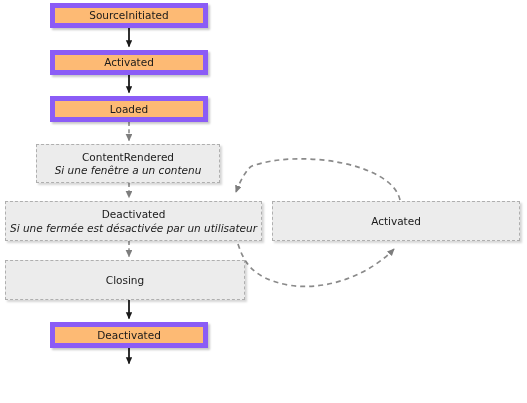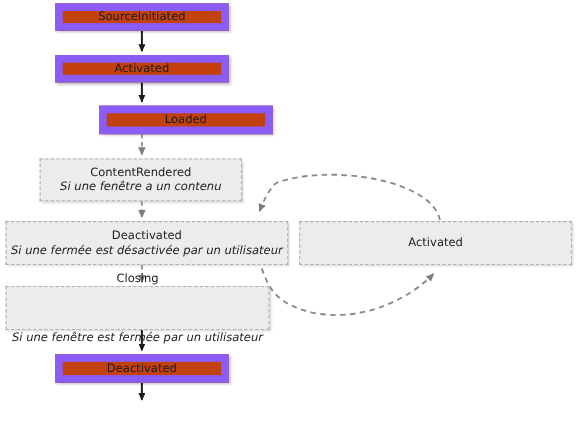--- a/index.html
+++ b/index.html
@@ -29,22 +29,22 @@
     position: absolute;
     box-sizing: border-box;
     display: flex;
     flex-direction: column;
     align-items: center;
     justify-content: center;
     text-align: center;
     line-height: 1.15;
   }
   .node-yellow {
-    background: #c2410c;
-    border: 7px solid #8b5cf6;
+    background: #fdba74;
+    border: 5px solid #8b5cf6;
     box-shadow: 2px 2px 2px rgba(0,0,0,0.22);
   }
   .node-gray {
     background: #ECECEC;
     border: 1px dashed #AFAFAF;
     box-shadow: 2px 2px 2px rgba(0,0,0,0.16);
   }
   .node-title {
     font-size: 10.5px;
     color: #1a1a1a;
@@ -93,41 +93,40 @@
   </svg>
 
   <div class="node node-yellow" style="left:50px; top:3px; width:158px; height:25px;">
     <span class="node-title">SourceInitiated</span>
   </div>
 
   <div class="node node-yellow" style="left:50px; top:50px; width:158px; height:25px;">
     <span class="node-title">Activated</span>
   </div>
 
-  <div class="node node-yellow" style="left:50px; top:96px; width:158px; height:26px;margin-left:40px;">
+  <div class="node node-yellow" style="left:50px; top:96px; width:158px; height:26px;">
     <span class="node-title">Loaded</span>
   </div>
 
   <div class="node node-gray" style="left:36px; top:144px; width:184px; height:39px;align-items:center;">
     <span class="node-title">ContentRendered</span>
     <span class="node-sub">Si une fenêtre a un contenu</span>
   </div>
 
   <div class="node node-gray" style="left:5px; top:201px; width:257px; height:40px;">
     <span class="node-title">Deactivated</span>
     <span class="node-sub">Si une fermée est désactivée par un utilisateur</span>
   </div>
 
   <div class="node node-gray" style="left:272px; top:201px; width:248px; height:40px;">
     <span class="node-title">Activated</span>
   </div>
 
   <div class="node node-gray" style="left:5px; top:260px; width:240px; height:40px;gap:40px;">
     <span class="node-title">Closing</span>
-    <span class="node-sub">Si une fenêtre est fermée par un utilisateur</span>
   </div>
 
   <div class="node node-yellow" style="left:50px; top:322px; width:158px; height:26px;">
     <span class="node-title">Deactivated</span>
   </div>
 
 
 </div>
 
 </body></html>

